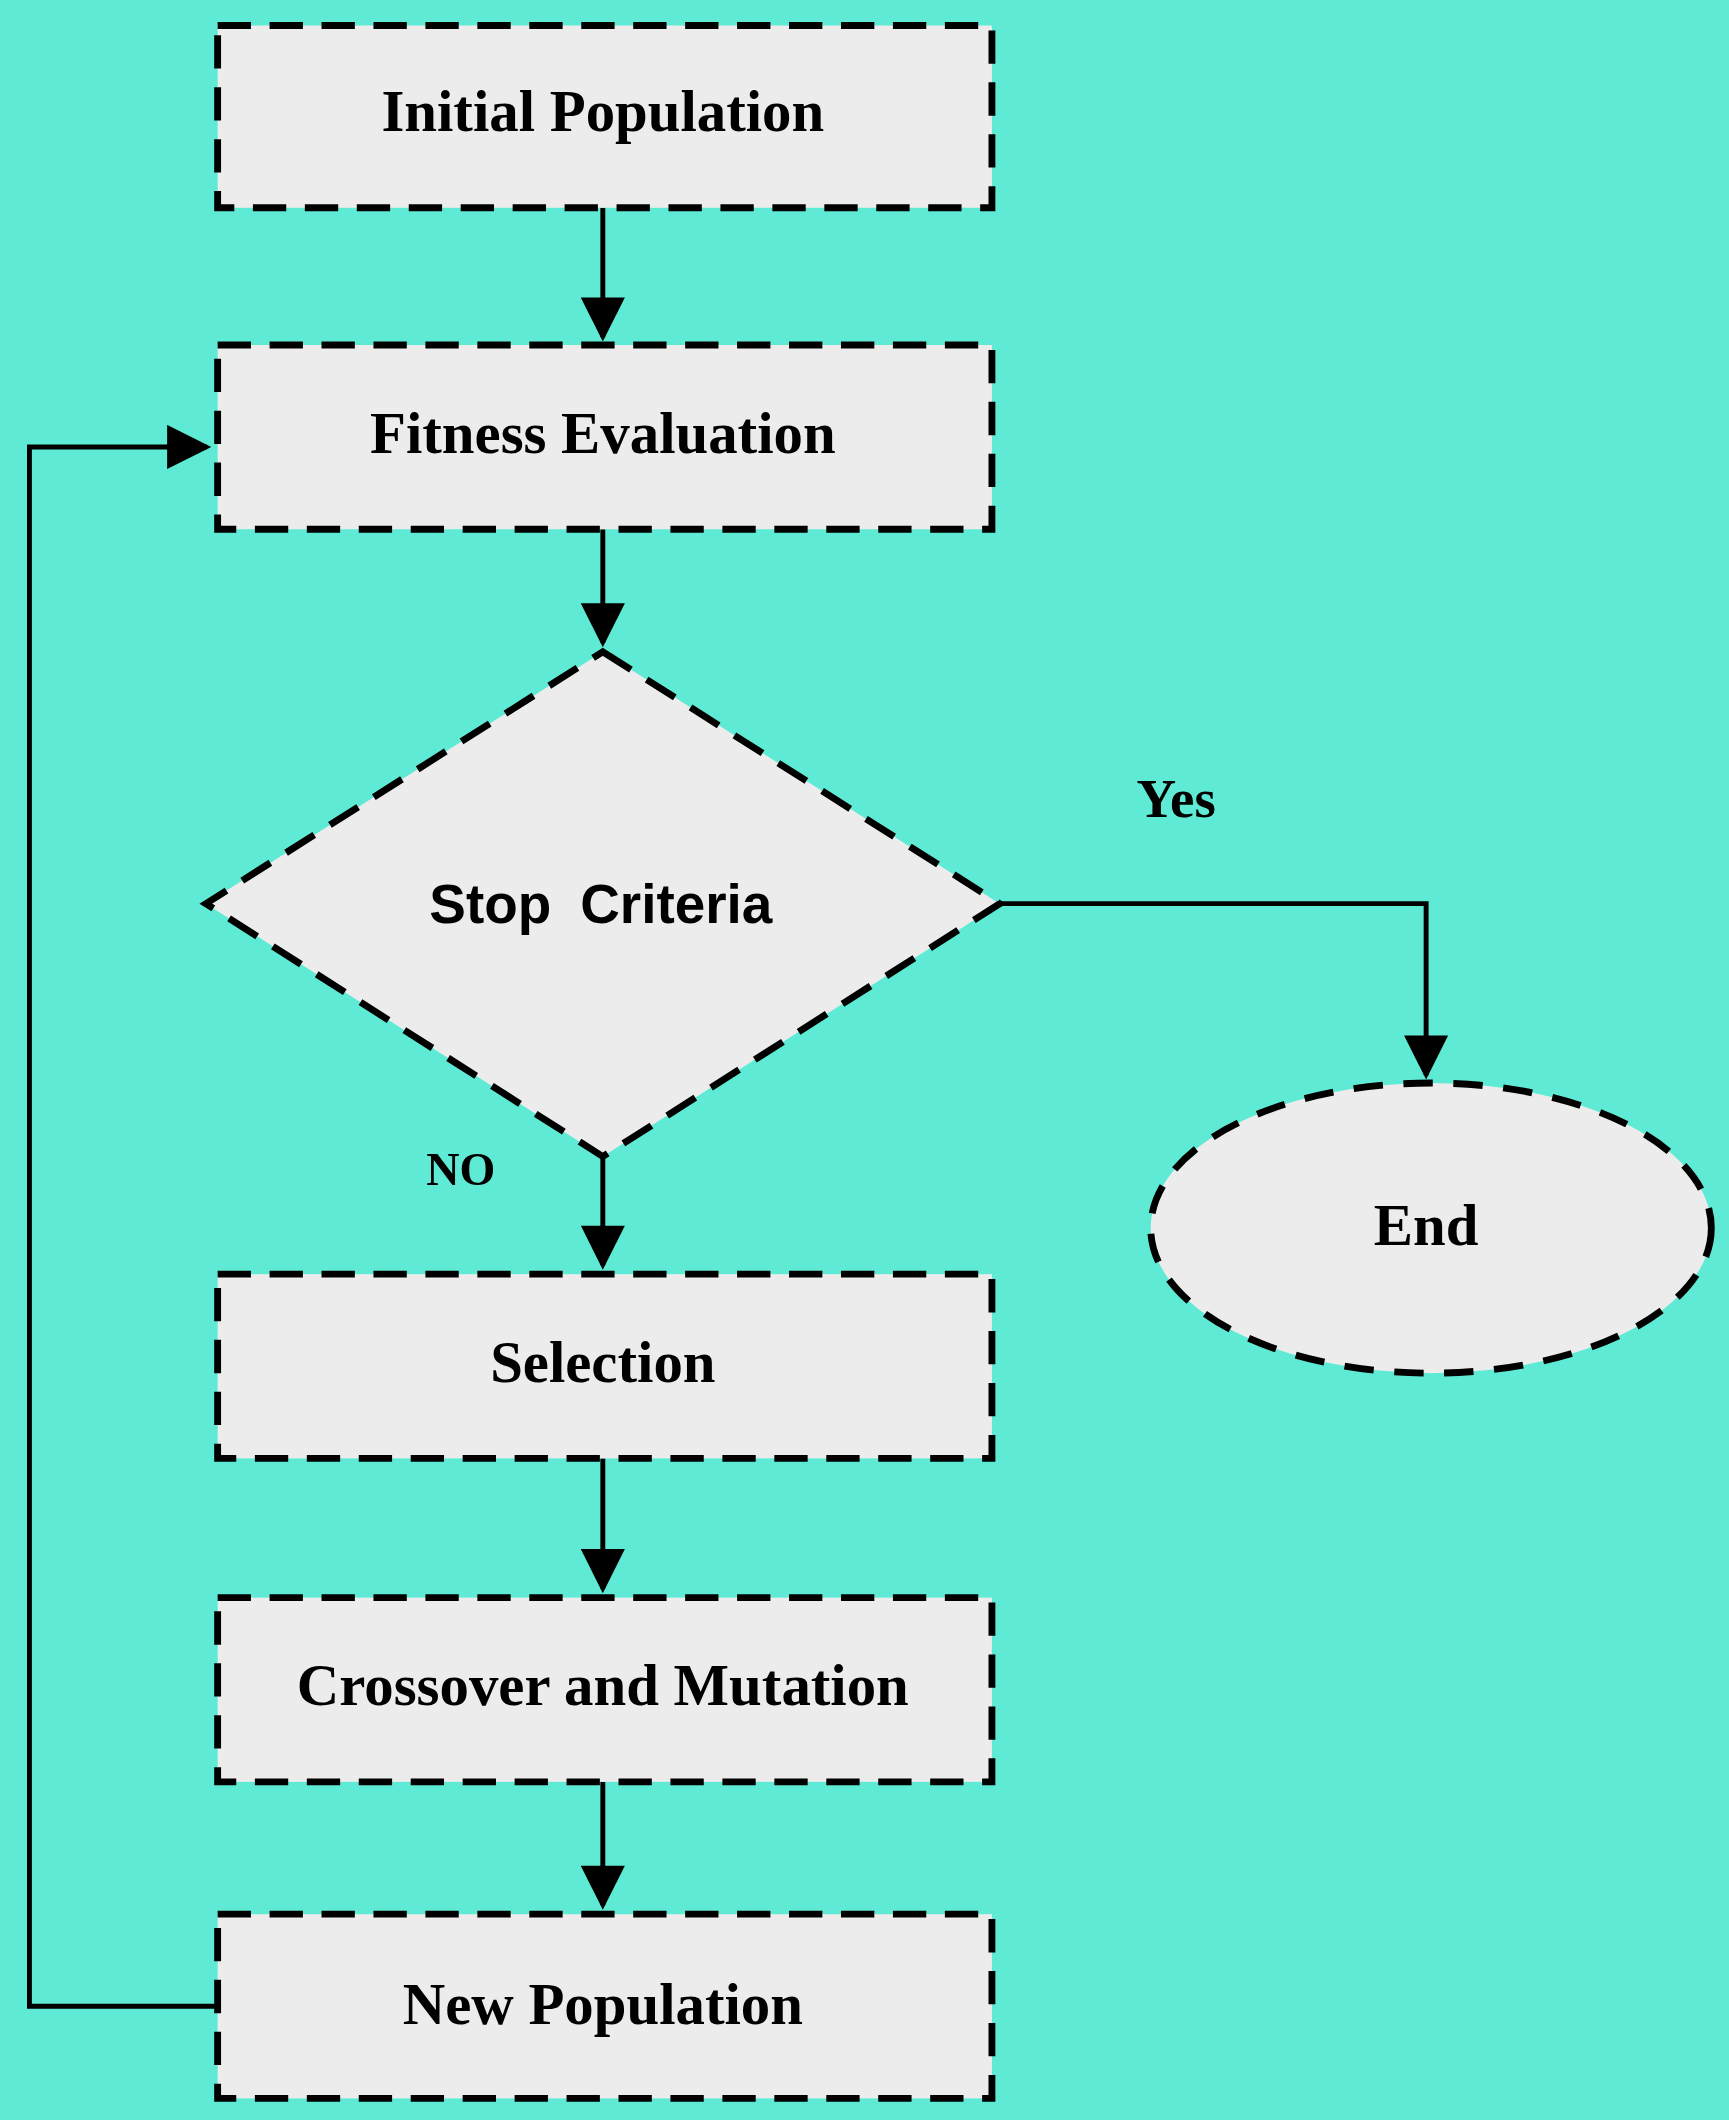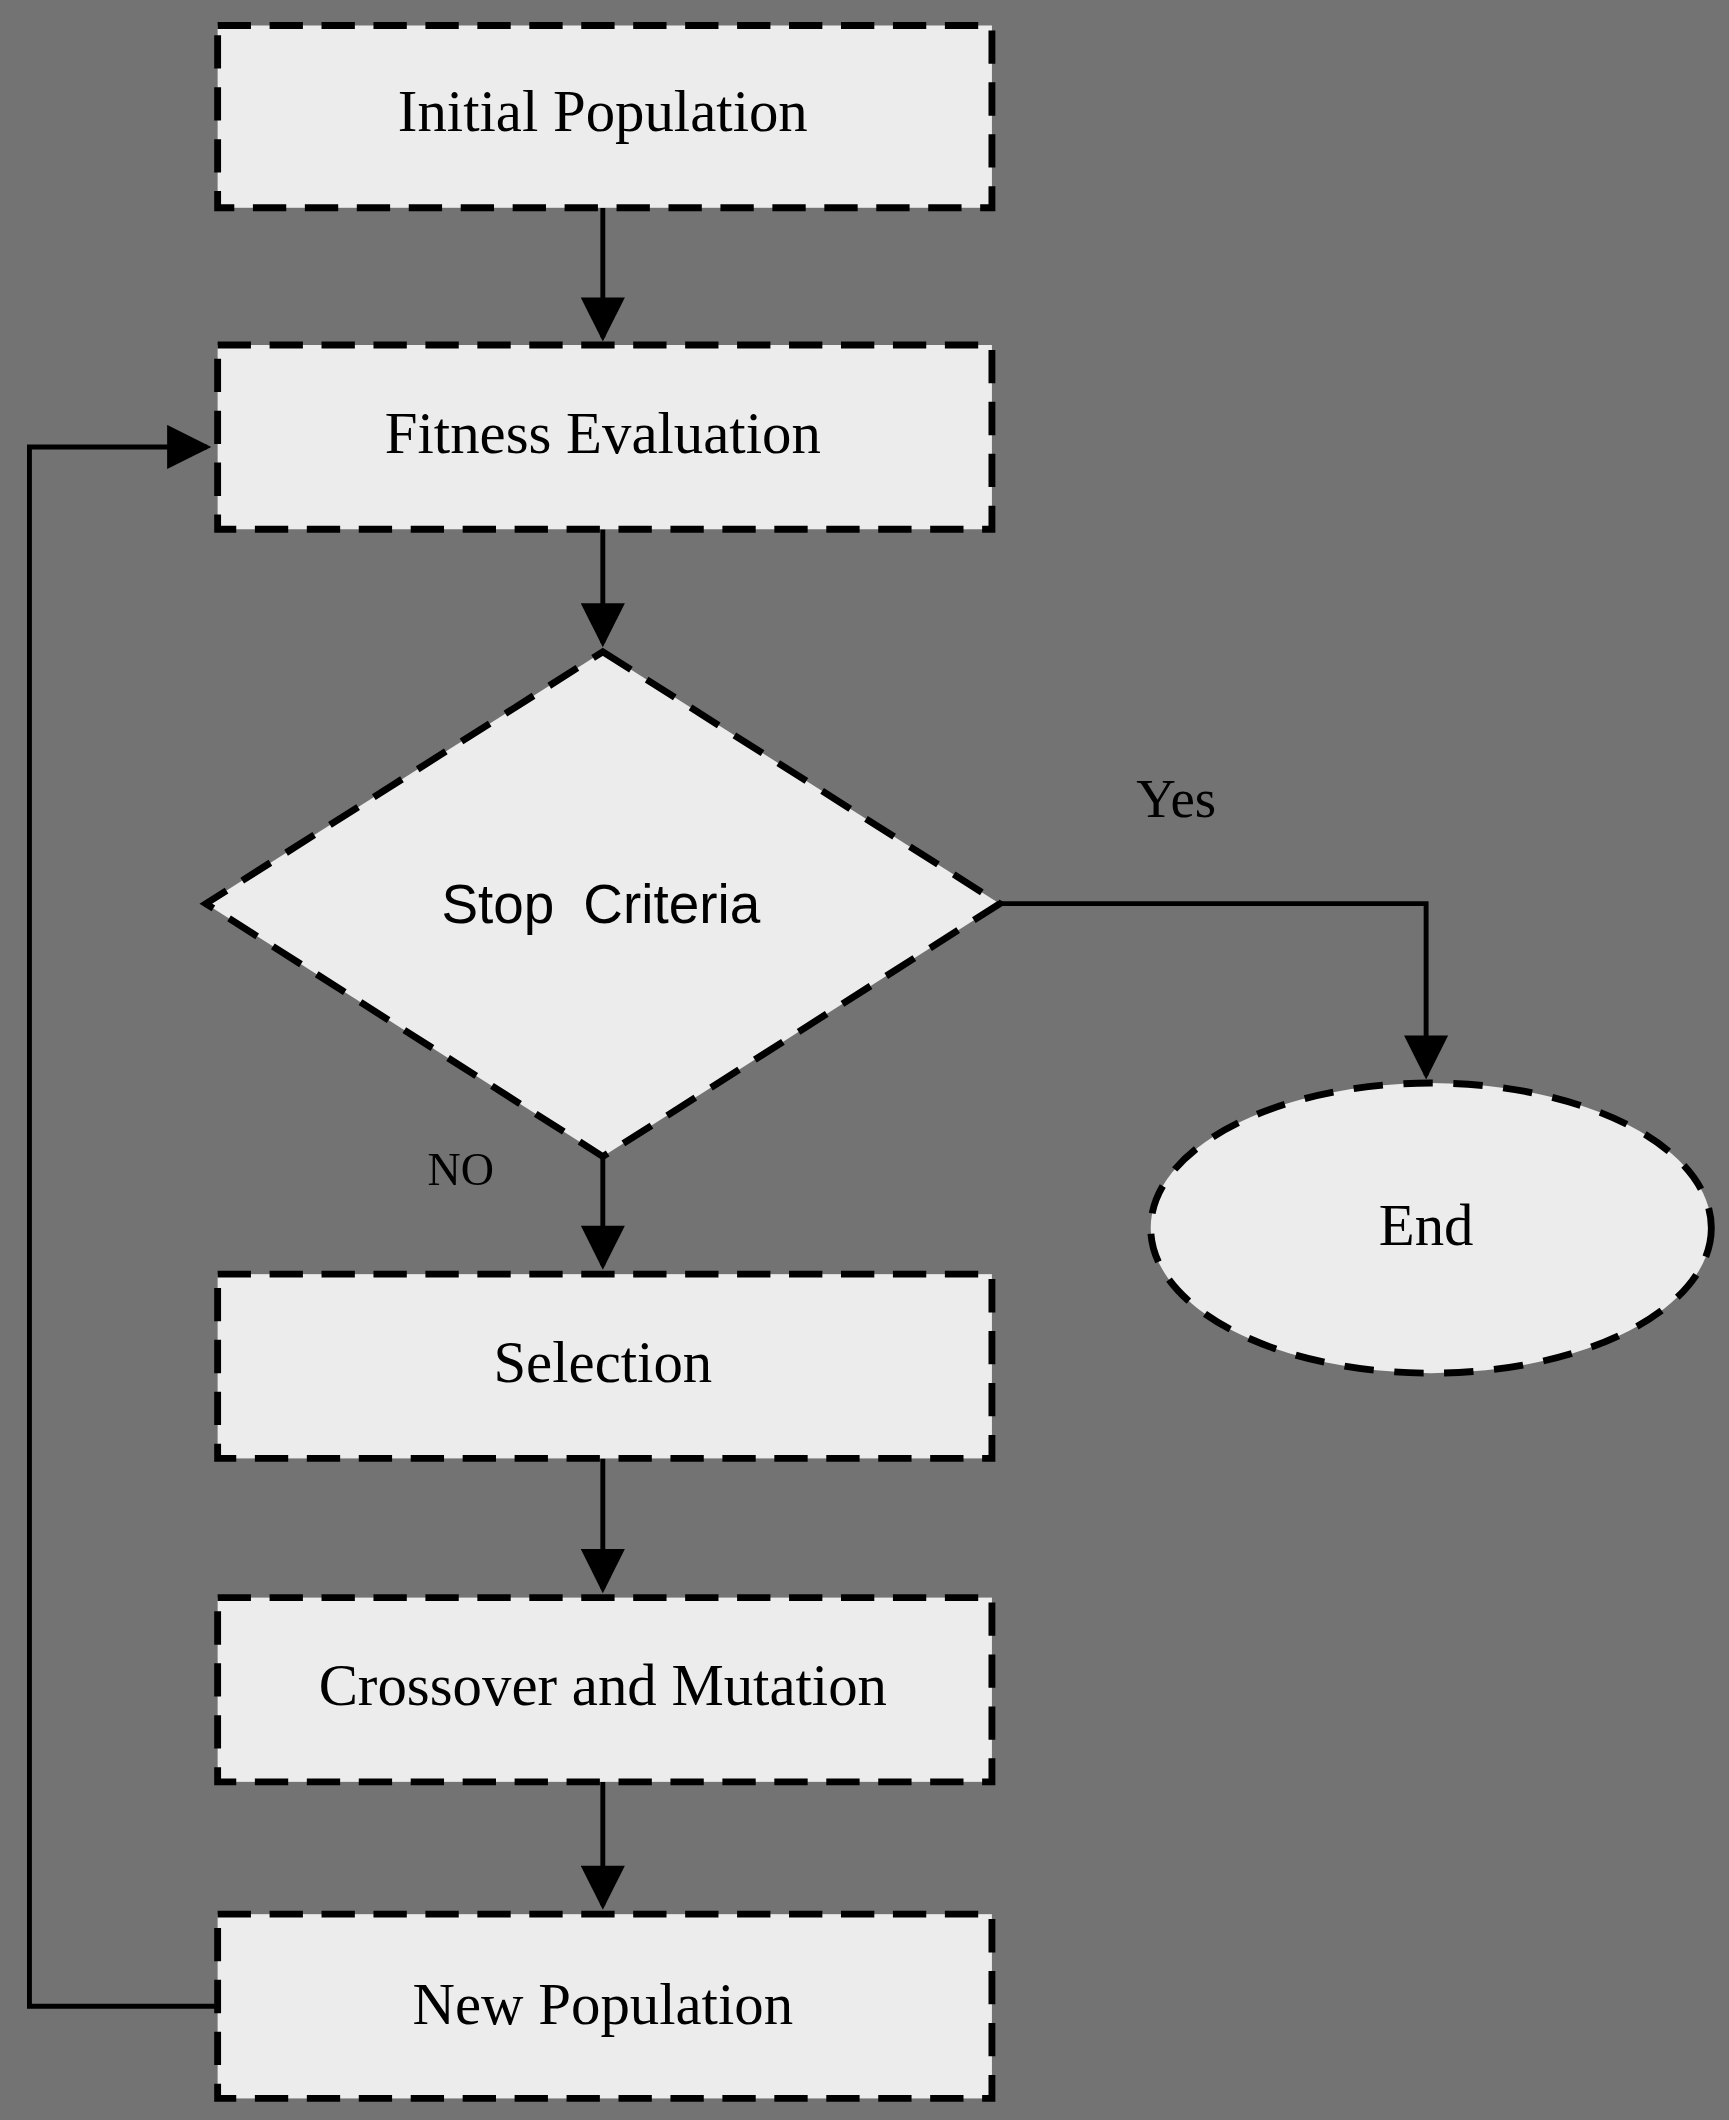--- a/index.html
+++ b/index.html
@@ -3,22 +3,23 @@
 <meta charset="utf-8">
 <style>
   html, body {
     margin: 0;
     padding: 0;
     background: #ffffff;
   }
   .canvas-wrap {
     width: 1730px;
     height: 2120px;
-    background: #737373;
+    background: #5eead4;
     position: relative;
+    font-weight: bold;
   }
   svg { display: block; }
 
   .node-shape {
     stroke: #000000;
     stroke-width: 7;
     stroke-dasharray: 34 19;
   }
   .ellipse-shape {
     stroke: #000000;

